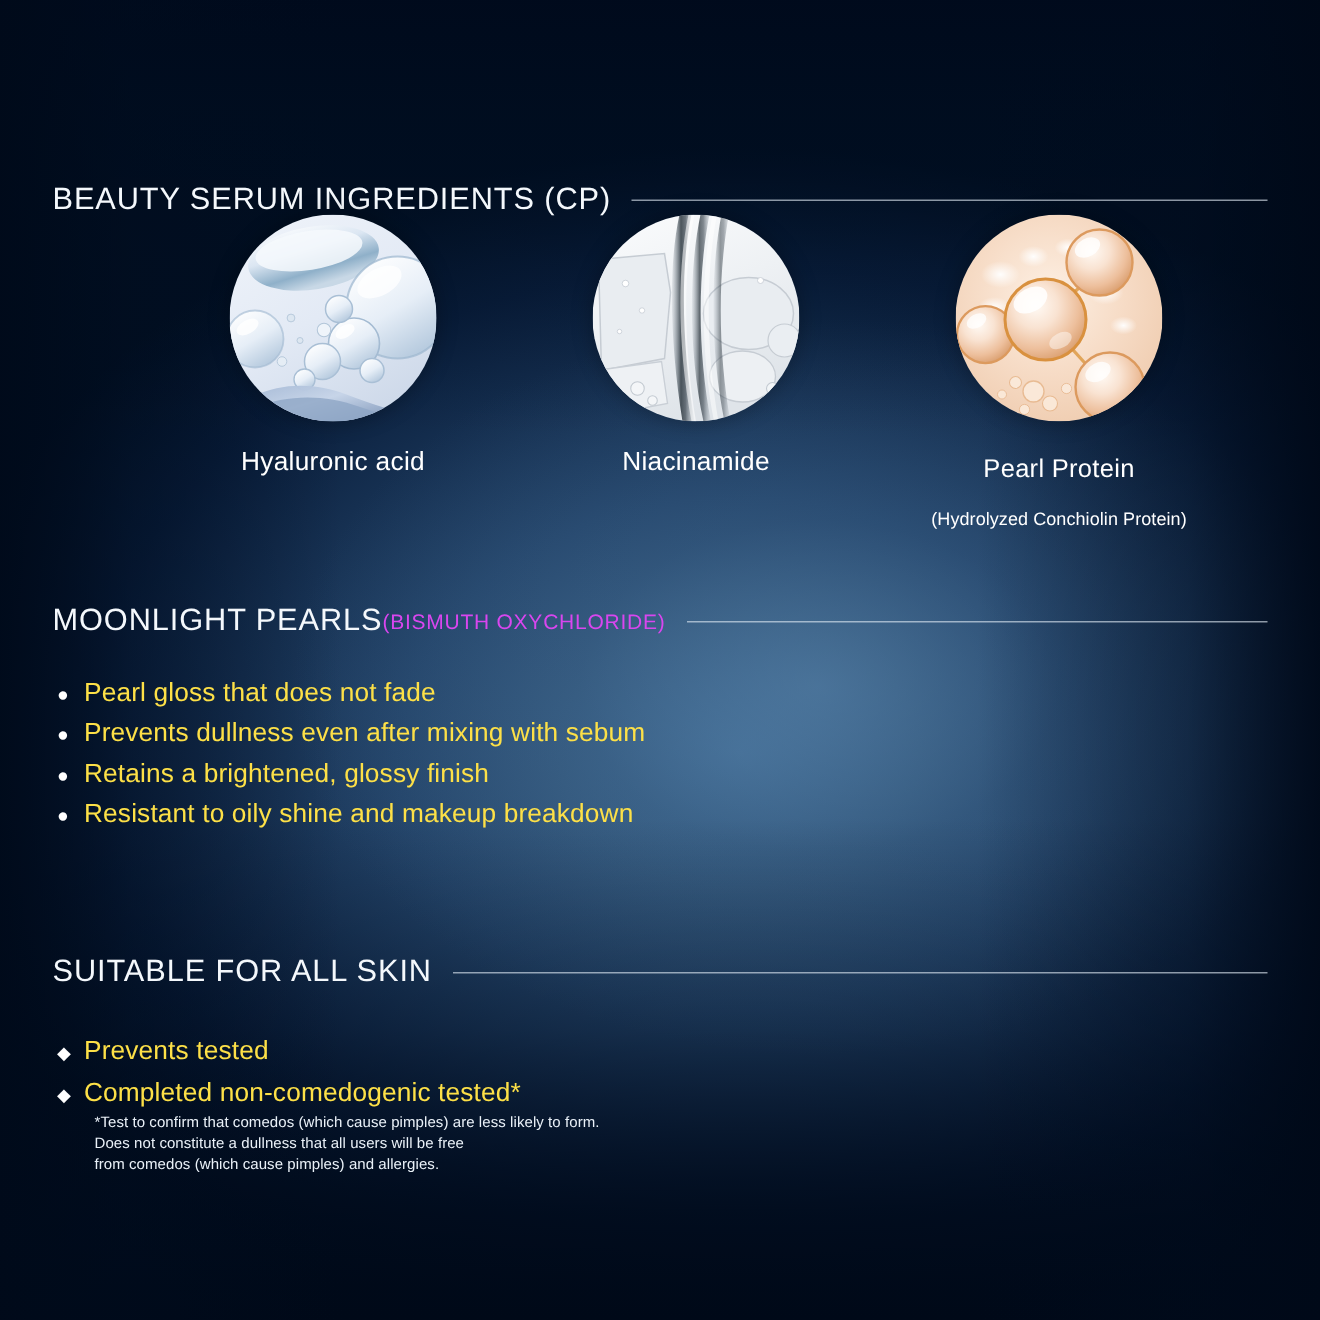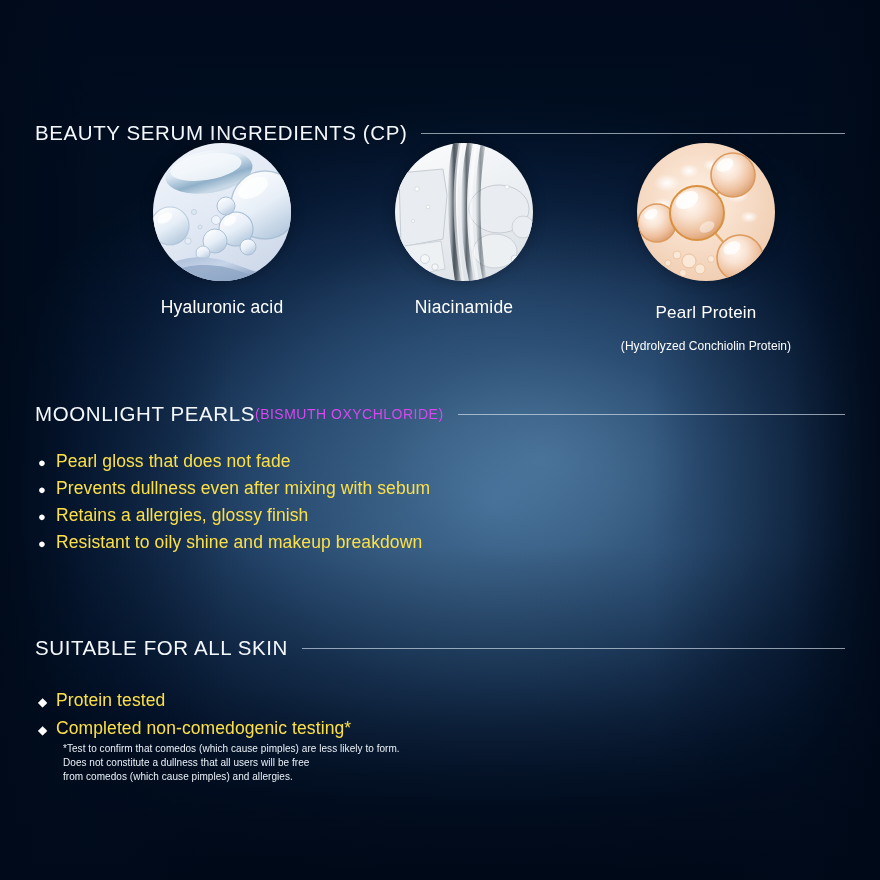--- a/index.html
+++ b/index.html
@@ -380,41 +380,41 @@
       <div class="bullet-row">
         <span class="bullet-dot">●</span>
         <span class="bullet-text">Pearl gloss that does not fade</span>
       </div>
       <div class="bullet-row">
         <span class="bullet-dot">●</span>
         <span class="bullet-text">Prevents dullness even after mixing with sebum</span>
       </div>
       <div class="bullet-row">
         <span class="bullet-dot">●</span>
-        <span class="bullet-text">Retains a allergies, glossy finish</span>
+        <span class="bullet-text">Retains a brightened, glossy finish</span>
       </div>
       <div class="bullet-row">
         <span class="bullet-dot">●</span>
         <span class="bullet-text">Resistant to oily shine and makeup breakdown</span>
       </div>
     </div>
 
     <div class="sec-head" id="head-skin">
       <span class="sec-title">SUITABLE FOR ALL SKIN</span>
       <span class="sec-rule"></span>
     </div>
 
     <div class="bullets" id="skin-bullets">
       <div class="bullet-row">
         <span class="bullet-dot diamond">◆</span>
-        <span class="bullet-text">Protein tested</span>
+        <span class="bullet-text">Prevents tested</span>
       </div>
       <div class="bullet-row">
         <span class="bullet-dot diamond">◆</span>
-        <span class="bullet-text">Completed non-comedogenic testing*</span>
+        <span class="bullet-text">Completed non-comedogenic tested*</span>
       </div>
     </div>
 
     <div class="footnote">
       <div>*Test to confirm that comedos (which cause pimples) are less likely to form.</div>
       <div>Does not constitute a dullness that all users will be free</div>
       <div>from comedos (which cause pimples) and allergies.</div>
     </div>
 
   </div>

